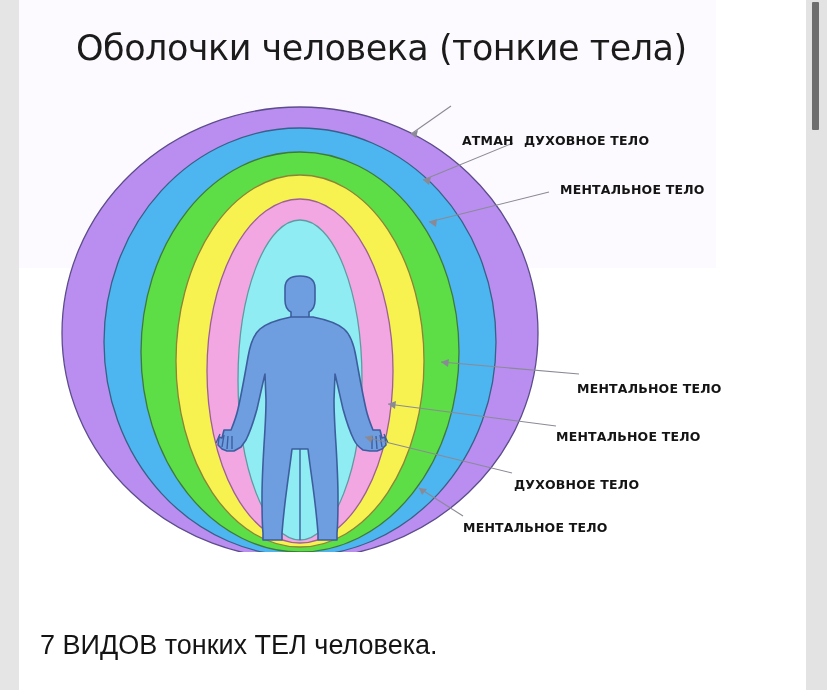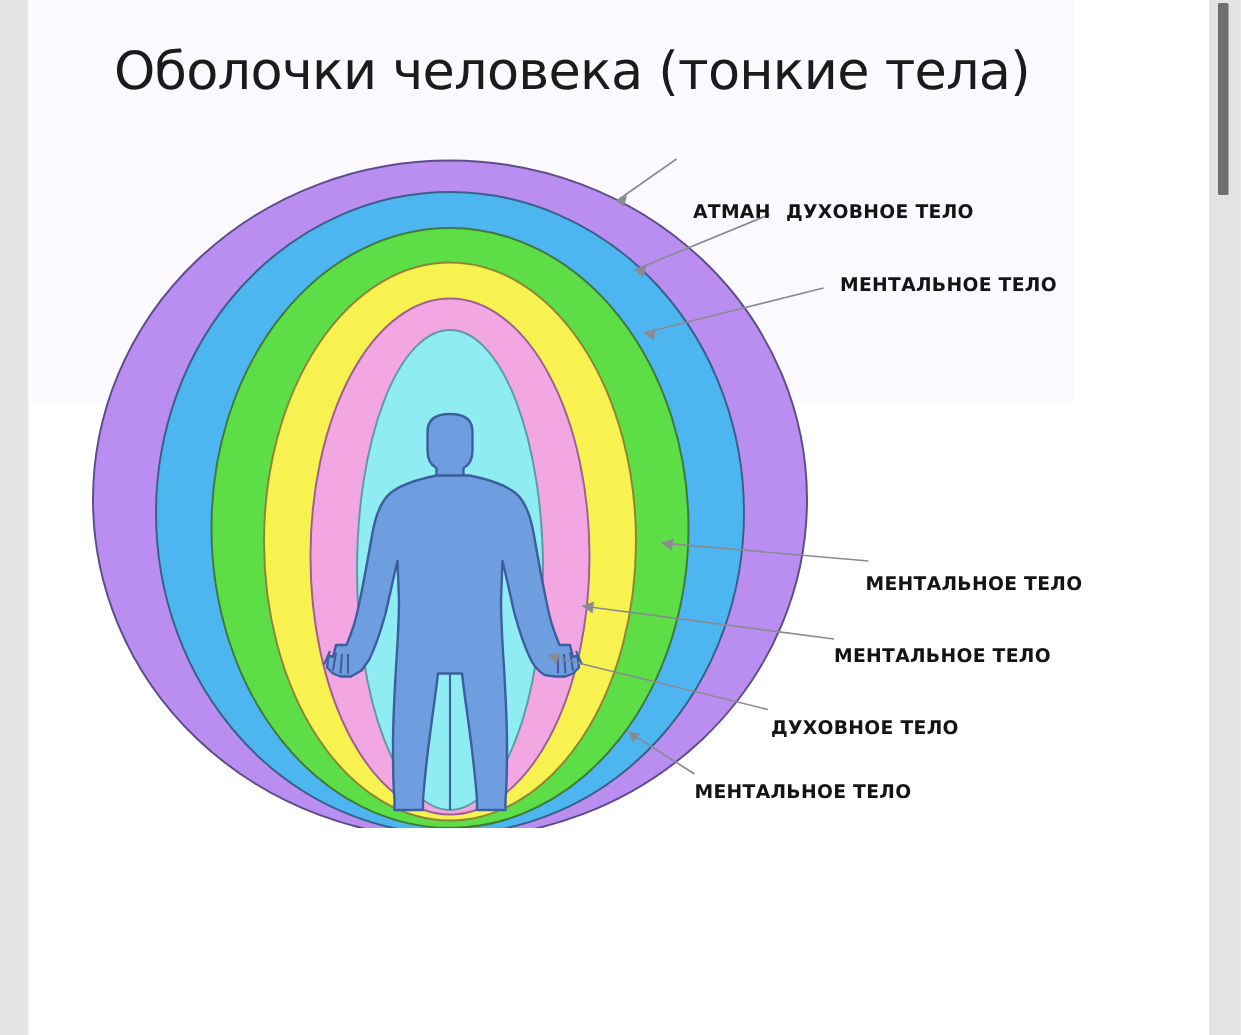--- a/index.html
+++ b/index.html
@@ -192,18 +192,19 @@
 
     <div class="label" style="left:443px; top:97px;margin-top:36px;">АТМАН</div>
     <div class="label" style="left:505px; top:133px;">ДУХОВНОЕ ТЕЛО</div>
     <div class="label" style="left:541px; top:182px;">МЕНТАЛЬНОЕ ТЕЛО</div>
     <div class="label" style="left:558px; top:381px;">МЕНТАЛЬНОЕ ТЕЛО</div>
     <div class="label" style="left:537px; top:429px;">МЕНТАЛЬНОЕ ТЕЛО</div>
     <div class="label" style="left:495px; top:477px;">ДУХОВНОЕ ТЕЛО</div>
     <div class="label" style="left:444px; top:520px;">МЕНТАЛЬНОЕ ТЕЛО</div>
   </div>
 
+  <div class="caption">7 ВИДОВ тонких ТЕЛ человека.</div>
 
   <div class="scroll-track">
     <div class="scroll-thumb"></div>
   </div>
 
 </div>
 
 </body></html>

